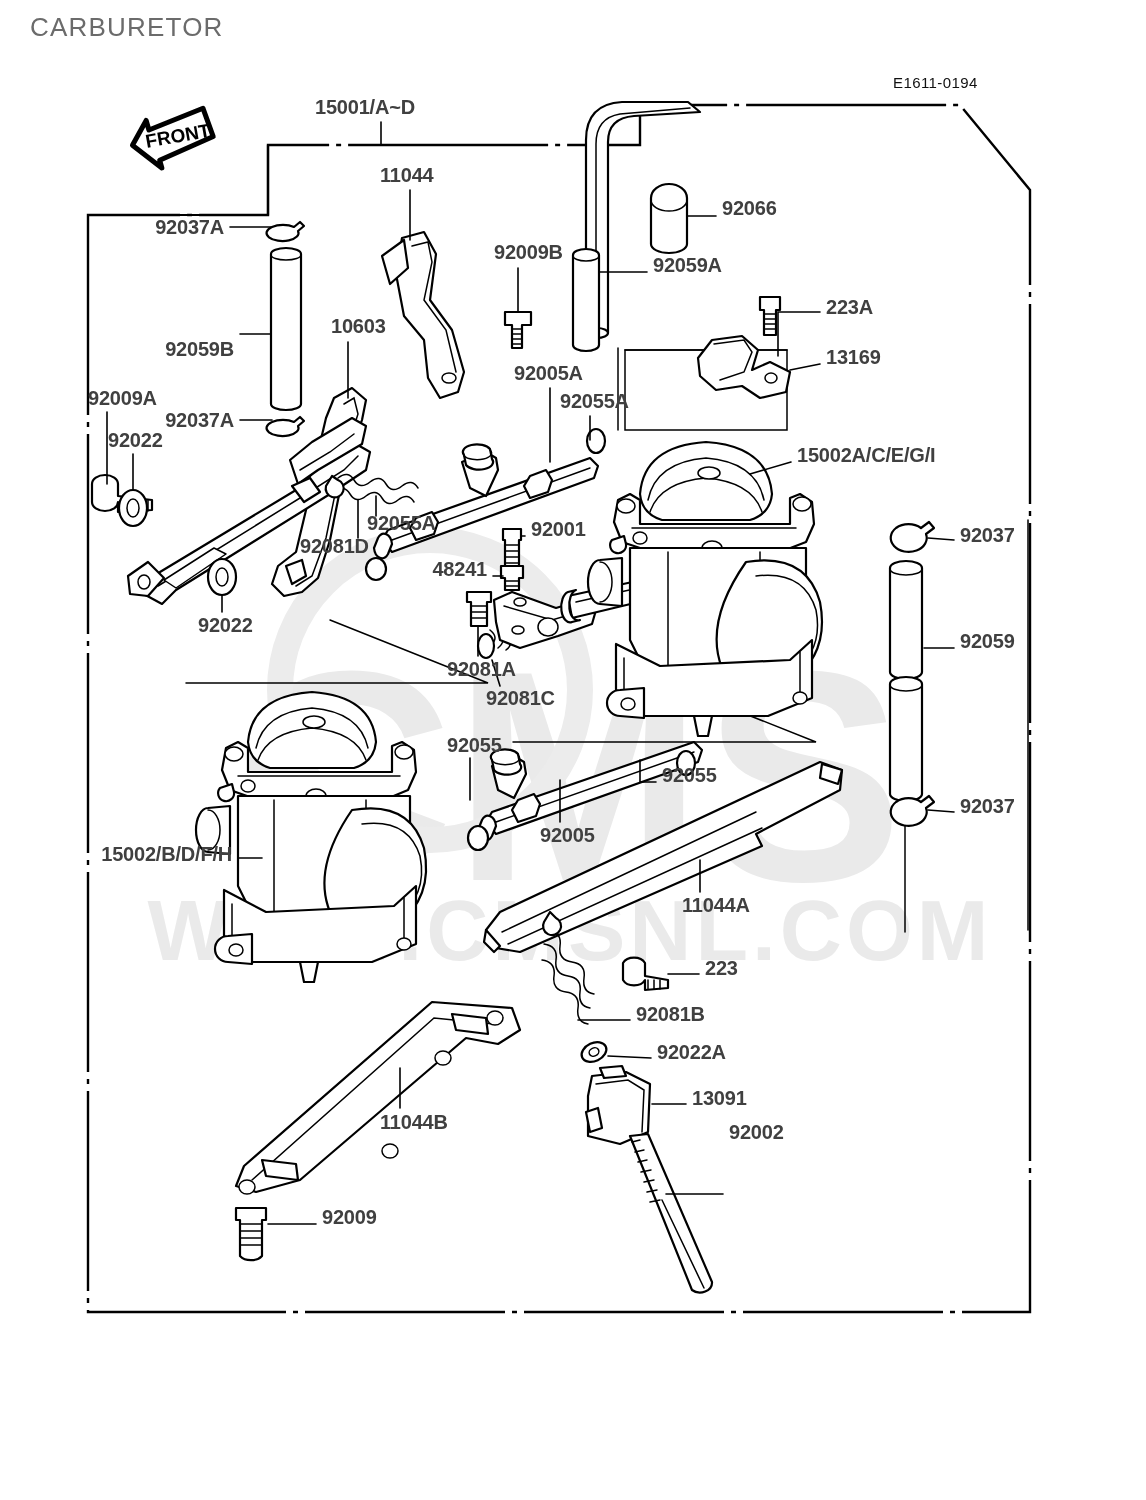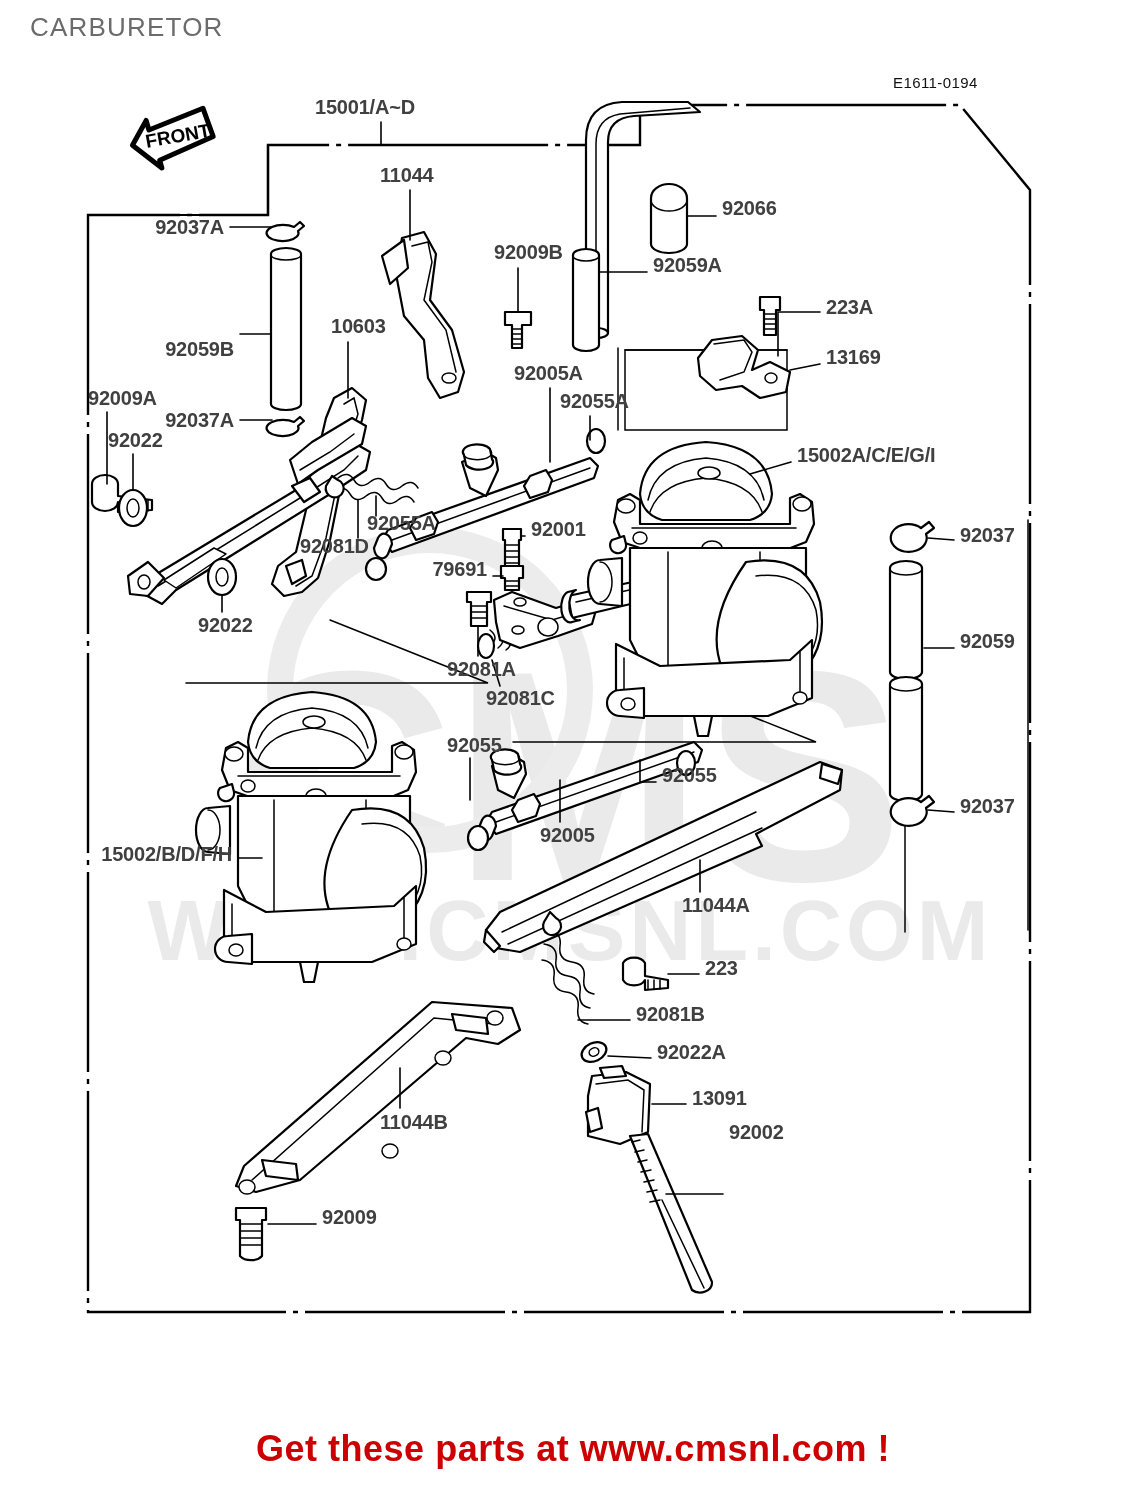--- a/index.html
+++ b/index.html
@@ -496,35 +496,34 @@
       <div class="lbl" style="left: 514px; top: 363px;">92005A</div>
       <div class="lbl" style="left: 88px; top: 388px;">92009A</div>
       <div class="lbl r" style="left: 234px; top: 410px;">92037A</div>
       <div class="lbl" style="left: 560px; top: 391px;">92055A</div>
       <div class="lbl" style="left: 108px; top: 430px;">92022</div>
       <div class="lbl" style="left: 797px; top: 445px;">15002A/C/E/G/I</div>
       <div class="lbl" style="left: 367px; top: 513px;">92055A</div>
       <div class="lbl" style="left: 531px; top: 519px;">92001</div>
       <div class="lbl" style="left: 960px; top: 525px;">92037</div>
       <div class="lbl" style="left: 300px; top: 536px;">92081D</div>
-      <div class="lbl r" style="left: 487px; top: 559px;">79691</div>
+      <div class="lbl r" style="left: 487px; top: 559px;">48241</div>
       <div class="lbl" style="left: 198px; top: 615px;">92022</div>
       <div class="lbl" style="left: 447px; top: 659px;">92081A</div>
       <div class="lbl" style="left: 960px; top: 631px;">92059</div>
       <div class="lbl" style="left: 486px; top: 688px;">92081C</div>
       <div class="lbl" style="left: 447px; top: 735px;">92055</div>
       <div class="lbl" style="left: 662px; top: 765px;">92055</div>
       <div class="lbl" style="left: 960px; top: 796px;">92037</div>
       <div class="lbl" style="left: 540px; top: 825px;">92005</div>
       <div class="lbl r" style="left: 232px; top: 844px;">15002/B/D/F/H</div>
       <div class="lbl" style="left: 682px; top: 895px;">11044A</div>
       <div class="lbl" style="left: 705px; top: 958px; text-align: right;">223</div>
       <div class="lbl" style="left: 636px; top: 1004px;">92081B</div>
       <div class="lbl" style="left: 657px; top: 1042px;">92022A</div>
       <div class="lbl" style="left: 692px; top: 1088px;">13091</div>
       <div class="lbl" style="left: 380px; top: 1112px;">11044B</div>
       <div class="lbl" style="left: 729px; top: 1122px;">92002</div>
       <div class="lbl" style="left: 322px; top: 1207px;">92009</div>
     </div>
 
-  <div class="footer-cta">Get these parts at www.cmsnl.com !</div>
 
 </div>
 
 </body></html>

